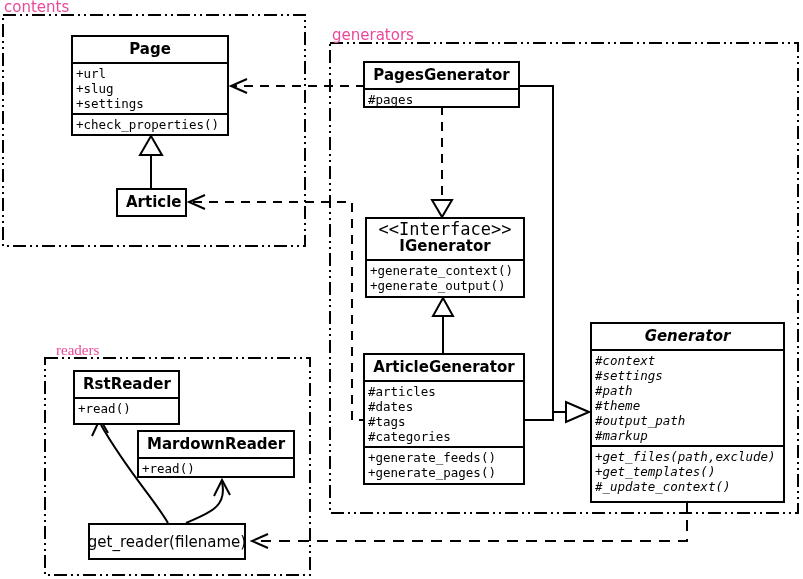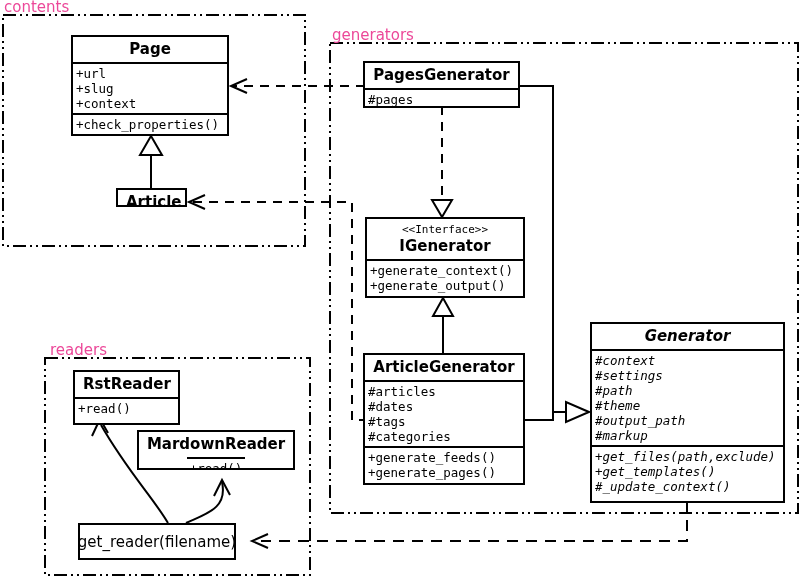--- a/index.html
+++ b/index.html
@@ -6,21 +6,21 @@
   .canvas{position:relative;width:803px;height:579px;background:#ffffff;overflow:hidden;
           font-family:"DejaVu Sans",sans-serif;color:#000;}
   svg.wires{position:absolute;left:0;top:0;z-index:1;}
   .pkg-label{position:absolute;z-index:3;font-size:15px;line-height:16px;color:#ec4899;}
   .uml{position:absolute;z-index:2;background:#ffffff;border:2px solid #000;
        box-sizing:border-box;display:flex;flex-direction:column;overflow:hidden;}
   .uml-title{font-weight:bold;font-size:15px;line-height:19px;text-align:center;padding:3px 8px;}
   .uml-sec{border-top:2px solid #000;padding:2px 3px;
            font-family:"DejaVu Sans Mono",monospace;font-size:12.5px;line-height:15px;}
   .uml-sec.grow{flex:1;}
-  .stereo{font-family:"DejaVu Sans Mono",monospace;font-weight:normal;font-size:11px;line-height:15px;}
+  .stereo{font-family:"DejaVu Sans Mono",monospace;font-weight:normal;font-size:17px;line-height:15px;}
   .plainbox{position:absolute;z-index:2;background:#fff;border:2px solid #000;box-sizing:border-box;
             display:flex;align-items:center;justify-content:center;font-size:15px;}
   .mono-row{white-space:pre;}
 </style>
 </head>
 <body>
 
 <div class="canvas">
 
   <svg class="wires" width="803" height="579" viewBox="0 0 803 579">
@@ -53,35 +53,35 @@
 
     <path d="M168,523 C152,496 128,472 101,425" fill="none" stroke="#000" stroke-width="2"></path>
     <polyline points="92,436 100,419 108,433" fill="none" stroke="#000" stroke-width="2"></polyline>
 
     <path d="M186,523 C205,514 228,509 222,482" fill="none" stroke="#000" stroke-width="2"></path>
     <polyline points="214,496 222,480 230,495" fill="none" stroke="#000" stroke-width="2"></polyline>
   </svg>
 
   <div class="pkg-label" style="left:4px;top:-1px;">contents</div>
   <div class="pkg-label" style="left:332px;top:27px;">generators</div>
-  <div class="pkg-label" style="left:50px;top:342px;">readers</div>
+  <div class="pkg-label" style="left:56px;top:342px;font-family:Liberation Serif, serif;">readers</div>
 
   <div class="uml" style="left:71px;top:35px;width:158px;height:101px;">
     <div class="uml-title">Page</div>
     <div class="uml-sec">
       <div class="mono-row">+url</div>
       <div class="mono-row">+slug</div>
-      <div class="mono-row">+context</div>
+      <div class="mono-row">+settings</div>
     </div>
     <div class="uml-sec grow">
       <div class="mono-row">+check_properties()</div>
     </div>
   </div>
 
-  <div class="uml" style="left:116px;top:188px;width:71px;height:19px;">
+  <div class="uml" style="left:116px;top:188px;width:71px;height:29px;">
     <div class="uml-title">Article</div>
   </div>
 
   <div class="uml" style="left:363px;top:61px;width:157px;height:47px;">
     <div class="uml-title">PagesGenerator</div>
     <div class="uml-sec grow">
       <div class="mono-row">#pages</div>
     </div>
   </div>
 
@@ -127,24 +127,24 @@
     </div>
   </div>
 
   <div class="uml" style="left:73px;top:370px;width:107px;height:55px;">
     <div class="uml-title">RstReader</div>
     <div class="uml-sec grow">
       <div class="mono-row">+read()</div>
     </div>
   </div>
 
-  <div class="uml" style="left:137px;top:430px;width:158px;height:40px;align-items:center;">
+  <div class="uml" style="left:137px;top:430px;width:158px;height:48px;">
     <div class="uml-title">MardownReader</div>
     <div class="uml-sec grow">
       <div class="mono-row">+read()</div>
     </div>
   </div>
 
-  <div class="plainbox" style="left:78px;top:523px;width:158px;height:37px;">
+  <div class="plainbox" style="left:88px;top:523px;width:158px;height:37px;">
     <span>get_reader(filename)</span>
   </div>
 
 </div>
 
 </body></html>

